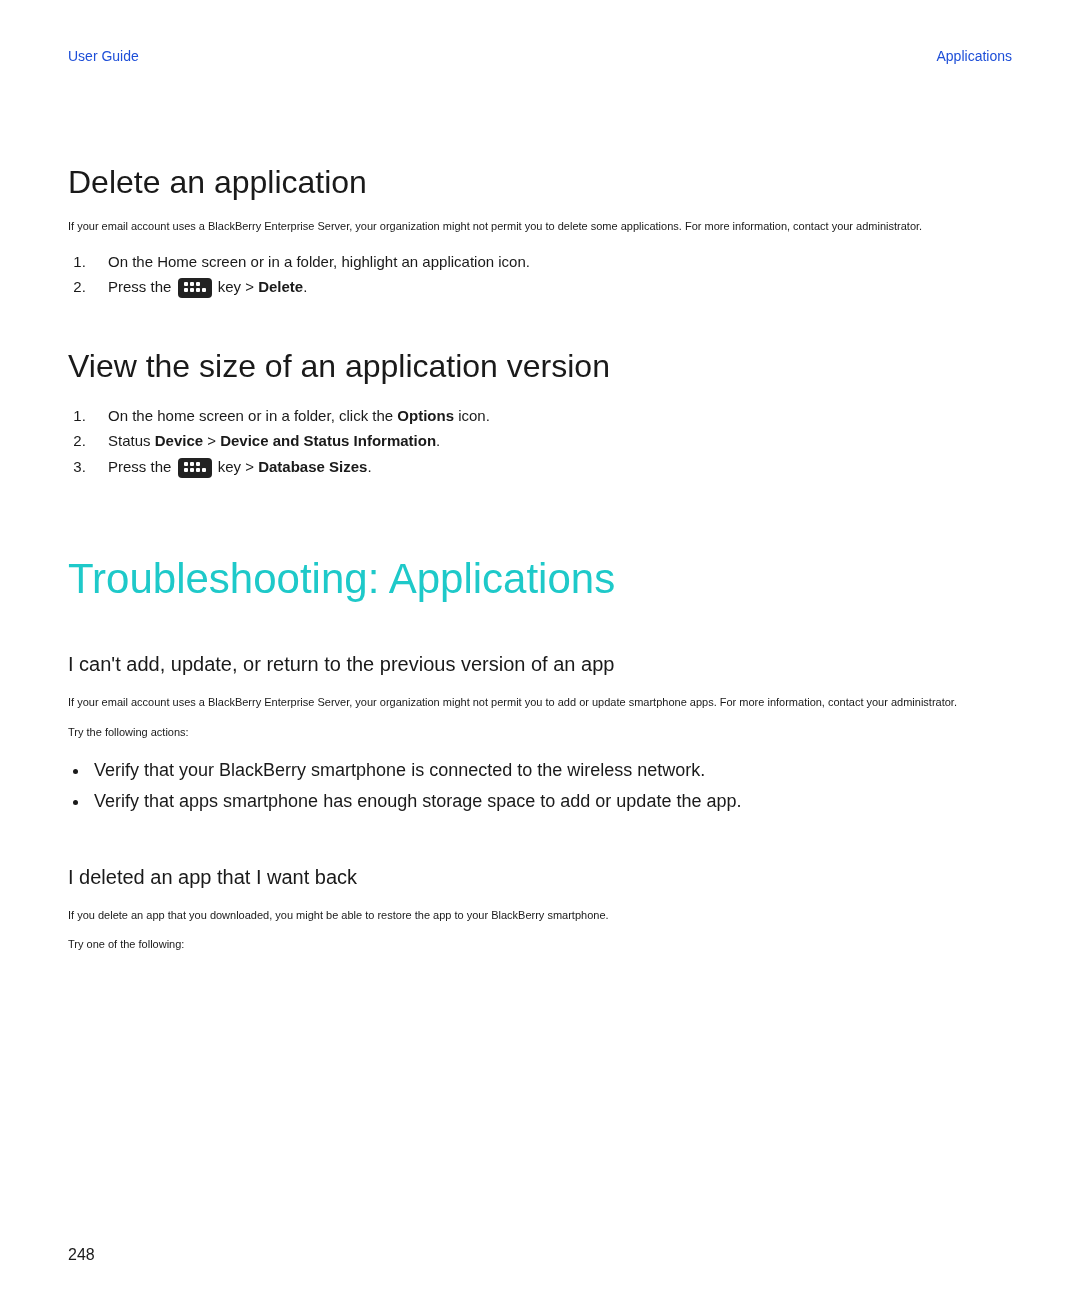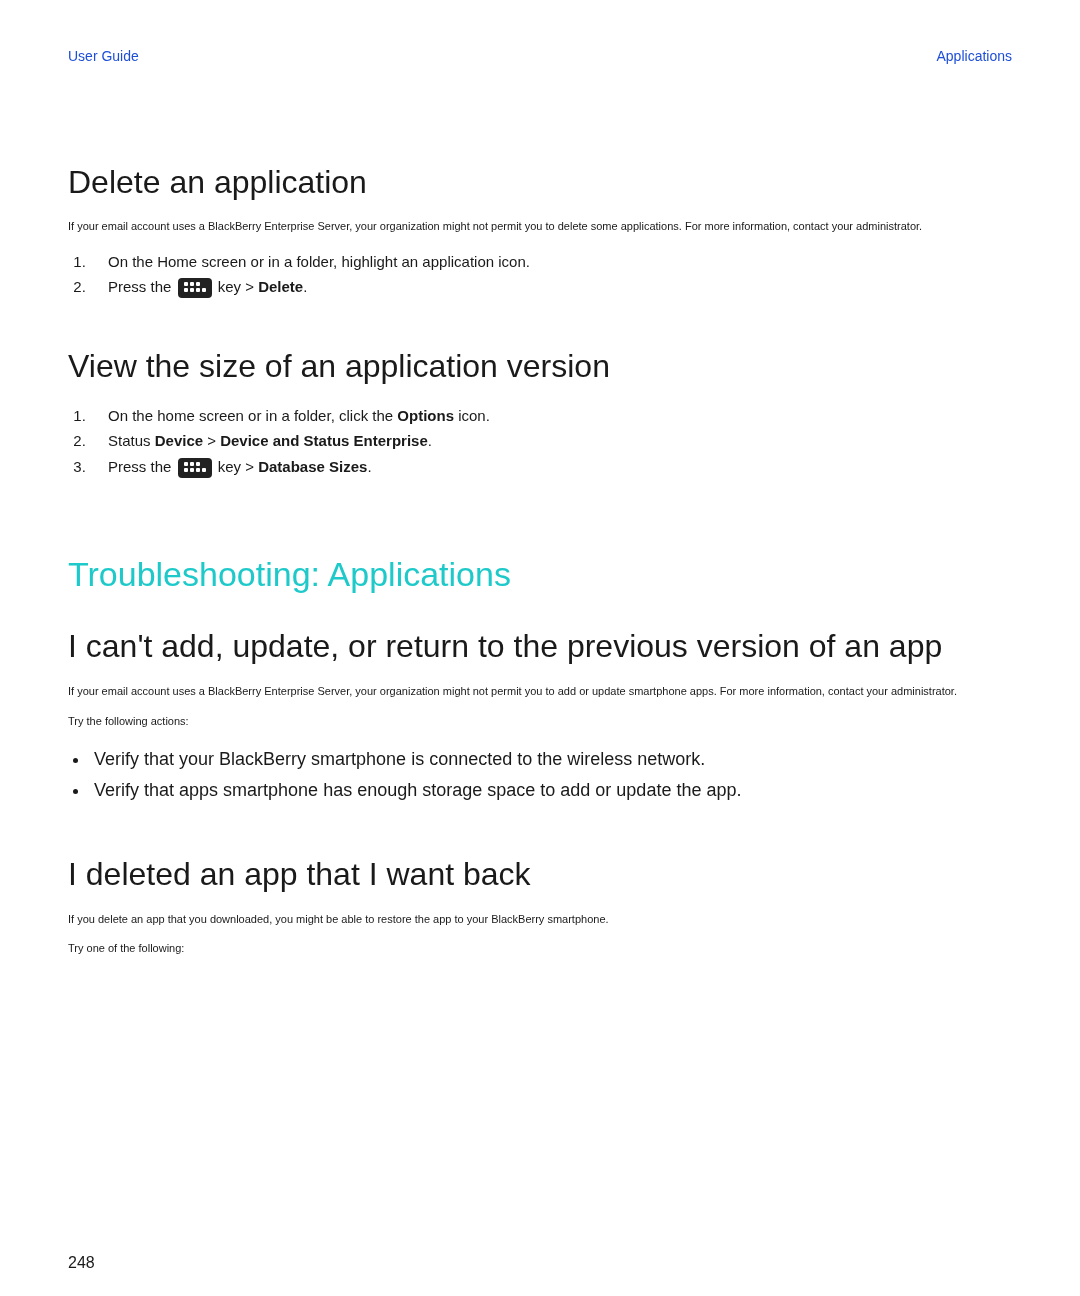--- a/index.html
+++ b/index.html
@@ -18,28 +18,28 @@
     color: #1d4ed8;
     margin-bottom: 100px;
   }
   h2.section {
     font-size: 32px;
     font-weight: 400;
     margin-bottom: 18px;
     margin-top: 16px;
   }
   h1.troubleshoot {
-    font-size: 34px;
+    font-size: 42px;
     font-weight: 400;
     color: #1ec9c9;
     margin-top: 76px;
-    margin-bottom: 32px;
+    margin-bottom: 49px;
   }
   h2.sub {
-    font-size: 32px;
+    font-size: 20px;
     font-weight: 400;
     margin-bottom: 18px;
     line-height: 1.25;
   }
   p.body {
     font-size: 11px;
     line-height: 1.45;
     margin-bottom: 14px;
   }
   ol.steps {
@@ -75,21 +75,21 @@
     left: 6px; top: 4px;
     width: 4px; height: 4px;
     background: #fff;
     border-radius: 1px;
     box-shadow:
       6px 0 0 #fff, 12px 0 0 #fff,
       0 6px 0 #fff, 6px 6px 0 #fff, 12px 6px 0 #fff, 18px 6px 0 #fff;
   }
   .page-num {
     position: absolute;
-    bottom: 24px;
+    bottom: 32px;
     left: 68px;
     font-size: 16px;
   }
 </style>
 </head>
 <body>
 
 <div class="header-row">
   <span>User Guide</span>
   <span>Applications</span>
@@ -103,21 +103,21 @@
     <span>Press the </span><span class="bb-key"></span><span> key &gt; </span><span class="bold">Delete</span><span>.</span>
   </li>
 </ol>
 
 <h2 class="section">View the size of an application version</h2>
 <ol class="steps">
   <li>
     <span>On the home screen or in a folder, click the </span><span class="bold">Options</span><span> icon.</span>
   </li>
   <li>
-    <span>Status </span><span class="bold">Device</span><span> &gt; </span><span class="bold">Device and Status Enterprise</span><span>.</span>
+    <span>Status </span><span class="bold">Device</span><span> &gt; </span><span class="bold">Device and Status Information</span><span>.</span>
   </li>
   <li>
     <span>Press the </span><span class="bb-key"></span><span> key &gt; </span><span class="bold">Database Sizes</span><span>.</span>
   </li>
 </ol>
 
 <h1 class="troubleshoot">Troubleshooting: Applications</h1>
 
 <h2 class="sub">I can't add, update, or return to the previous version of an app</h2>
 <p class="body">If your email account uses a BlackBerry Enterprise Server, your organization might not permit you to add or update smartphone apps. For more information, contact your administrator.</p>

